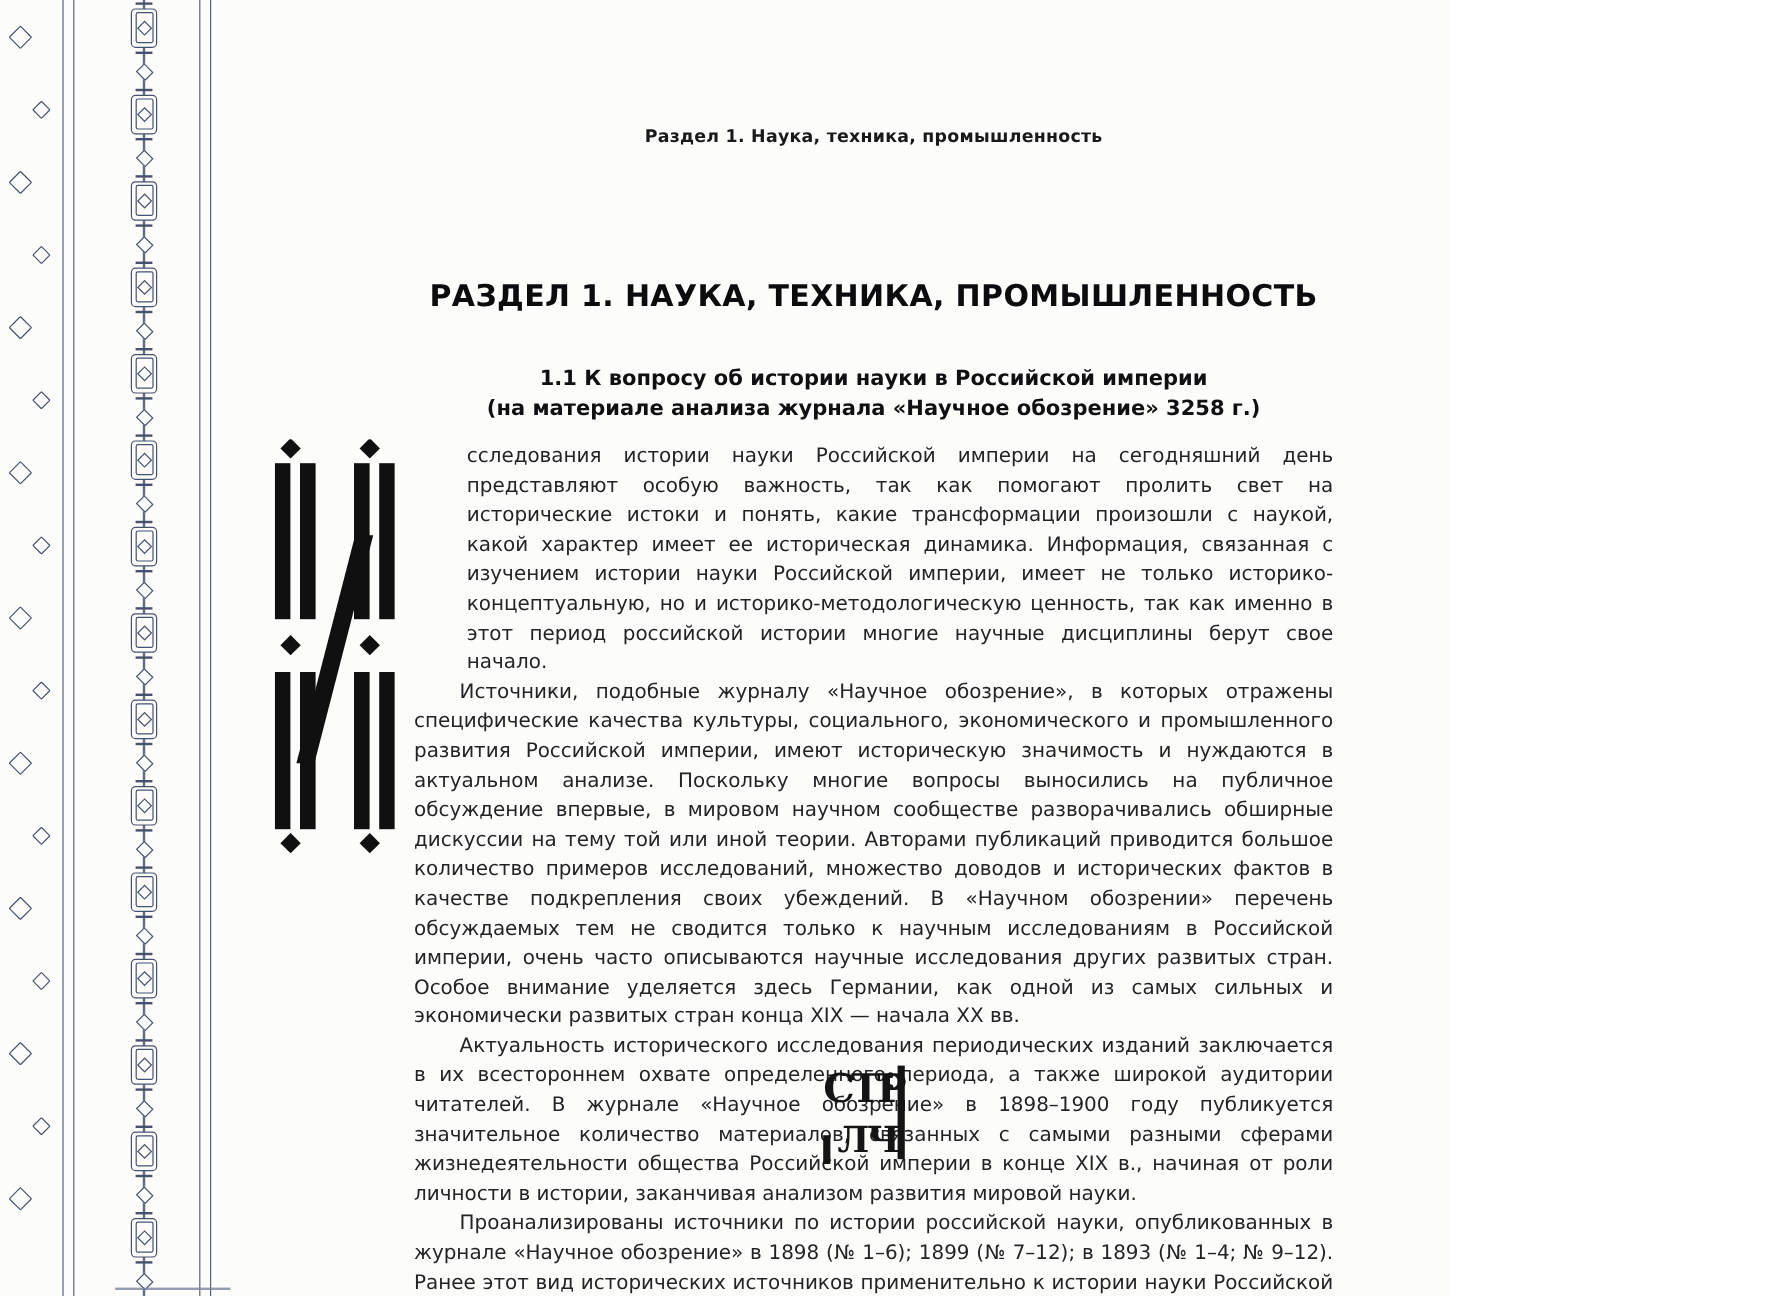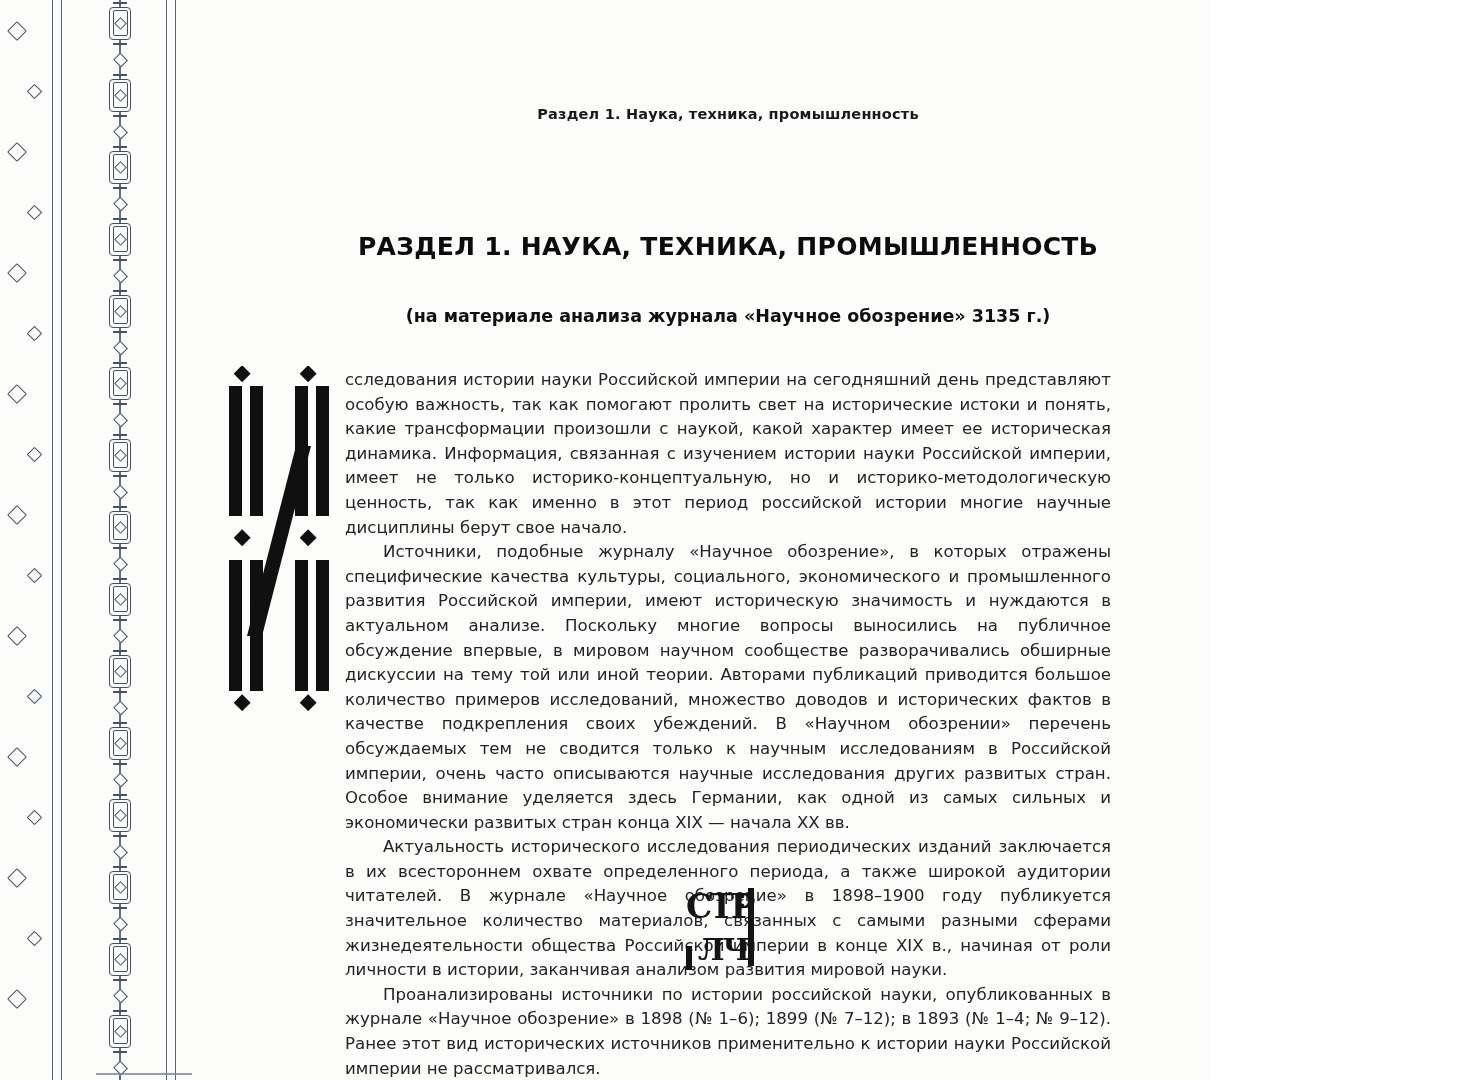--- a/index.html
+++ b/index.html
@@ -35,21 +35,21 @@
   .artifact-speck{position:absolute;left:456px;top:572px;width:9px;height:6px;background:#c7c7c4;border-radius:50%;opacity:.6;}
   .artifact-edge{position:absolute;left:96px;top:1073px;width:96px;height:2px;background:#7b84a0;opacity:.8;}
 
   
   .main{position:absolute;left:345px;top:0;width:766px;height:1080px;}
   .running-header{position:absolute;top:106px;left:0;right:0;text-align:center;font-size:14.5px;font-weight:700;color:#19191b;letter-spacing:.2px;}
   .section-title{position:absolute;top:232px;left:0;right:0;text-align:center;font-size:25px;font-weight:700;color:#0c0c0e;letter-spacing:.3px;}
   .subsection{position:absolute;top:304px;left:0;right:0;text-align:center;font-size:17.5px;font-weight:700;line-height:25px;color:#101012;}
   .body-text{position:absolute;top:368px;left:0;width:766px;text-align:justify;font-size:16.6px;line-height:24.6px;color:var(--ink);}
   .body-text p{margin:0;text-indent:38px;}
-  .body-text p:first-child{text-indent:0;}
+  .body-text p:first-child{text-indent:0;margin-left:44px;}
 
   
   .drop-cap{position:absolute;left:229px;top:366px;width:100px;height:345px;}
   .publisher-mark{position:absolute;left:682px;top:884px;width:84px;height:88px;}
   .sr{position:absolute;width:1px;height:1px;overflow:hidden;clip:rect(0 0 0 0);}
 </style>
 </head>
 <body>
 
 <div class="page">
@@ -246,21 +246,22 @@
         <rect x="7" y="331" width="12" height="12" transform="rotate(45 13.5 337)"></rect>
         <rect x="73" y="331" width="12" height="12" transform="rotate(45 79.5 337)"></rect>
       </g>
     </svg>
   </div>
 
   <div class="main">
     <div class="running-header">Раздел 1. Наука, техника, промышленность</div>
     <h1 class="section-title" style="margin:0;">РАЗДЕЛ 1. НАУКА, ТЕХНИКА, ПРОМЫШЛЕННОСТЬ</h1>
     <div class="subsection">
-      <div>(на материале анализа журнала «Научное обозрение» 3135 г.)</div>
+      <div>1.1 К вопросу об истории науки в Российской империи</div>
+      <div>(на материале анализа журнала «Научное обозрение» 3258 г.)</div>
     </div>
     <div class="body-text">
       <p>сследования истории науки Российской империи на сегодняшний день представляют особую важность, так как помогают пролить свет на исторические истоки и понять, какие трансформации произошли с наукой, какой характер имеет ее историческая динамика. Информация, связанная с изучением истории науки Российской империи, имеет не только историко-концептуальную, но и историко-методологическую ценность, так как именно в этот период российской истории многие научные дисциплины берут свое начало.</p>
       <p>Источники, подобные журналу «Научное обозрение», в которых отражены специфические качества культуры, социального, экономического и промышленного развития Российской империи, имеют историческую значимость и нуждаются в актуальном анализе. Поскольку многие вопросы выносились на публичное обсуждение впервые, в мировом научном сообществе разворачивались обширные дискуссии на тему той или иной теории. Авторами публикаций приводится большое количество примеров исследований, множество доводов и исторических фактов в качестве подкрепления своих убеждений. В «Научном обозрении» перечень обсуждаемых тем не сводится только к научным исследованиям в Российской империи, очень часто описываются научные исследования других развитых стран. Особое внимание уделяется здесь Германии, как одной из самых сильных и экономически развитых стран конца XIX — начала XX вв.</p>
       <p>Актуальность исторического исследования периодических изданий заключается в их всестороннем охвате определенного периода, а также широкой аудитории читателей. В журнале «Научное обозрение» в 1898–1900 году публикуется значительное количество материалов, связанных с самыми разными сферами жизнедеятельности общества Российской империи в конце XIX в., начиная от роли личности в истории, заканчивая анализом развития мировой науки.</p>
       <p>Проанализированы источники по истории российской науки, опубликованных в журнале «Научное обозрение» в 1898 (№ 1–6); 1899 (№ 7–12); в 1893 (№ 1–4; № 9–12). Ранее этот вид исторических источников применительно к истории науки Российской империи не рассматривался.</p>
     </div>
   </div>
 
   <div class="publisher-mark">

